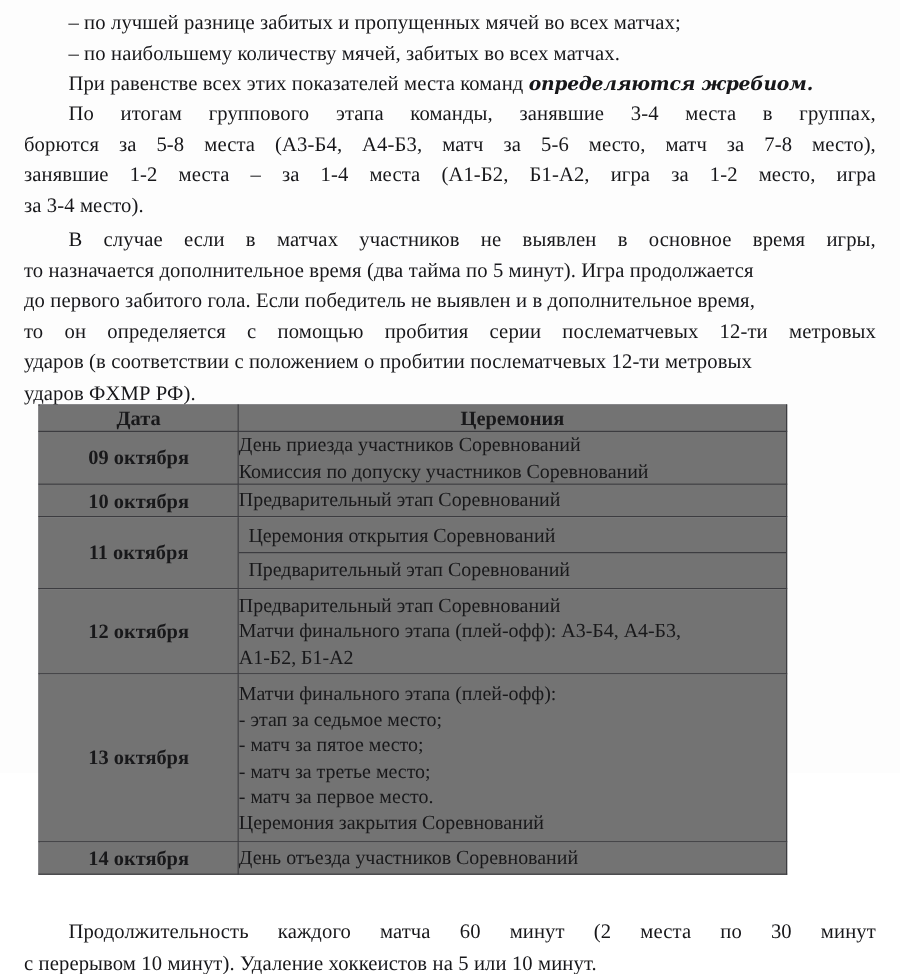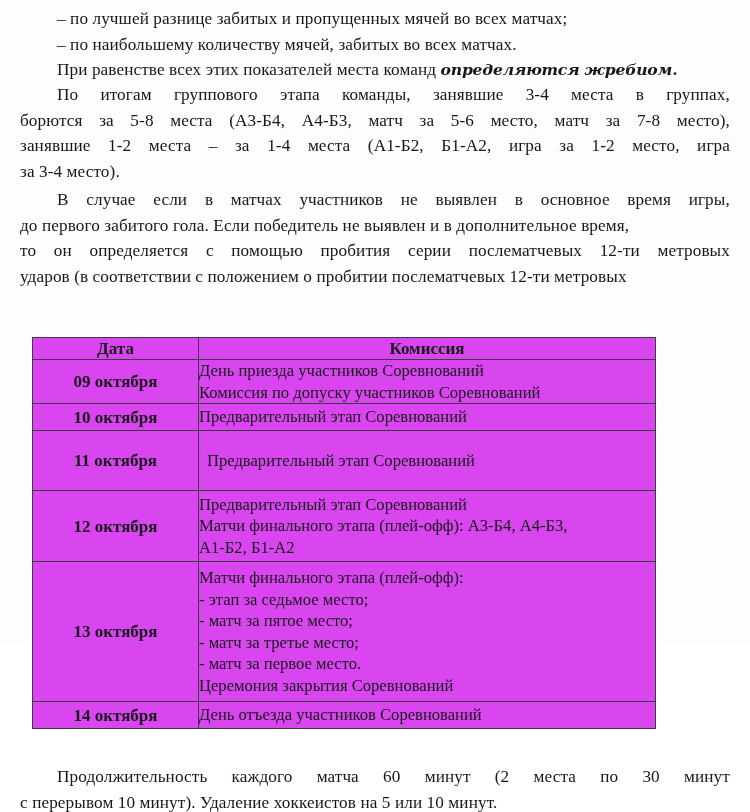--- a/index.html
+++ b/index.html
@@ -65,21 +65,21 @@
     left: 32px;
     top: 337px;
     width: 623px;
     border-collapse: collapse;
     table-layout: fixed;
   }
   .schedule td, .schedule th {
     border: 1px solid #3c3c40;
     padding: 0;
     vertical-align: middle;
-    background: #d946ef;
+    background: #737373;
   }
   .schedule col.c-date { width: 166px; }
   .schedule col.c-prog { width: 457px; }
 
   .th-cell {
     text-align: center;
     font-weight: bold;
     font-size: 17px;
     padding: 3px 0 4px 0;
     line-height: 21px;
@@ -191,45 +191,47 @@
       <span>в</span>
       <span>матчах</span>
       <span>участников</span>
       <span>не</span>
       <span>выявлен</span>
       <span>в</span>
       <span>основное</span>
       <span>время</span>
       <span>игры,</span>
     </span>
+    <span class="ln">то назначается дополнительное время (два тайма по 5 минут). Игра продолжается</span>
     <span class="ln">до первого забитого гола. Если победитель не выявлен и в дополнительное время,</span>
     <span class="ln just">
       <span>то</span>
       <span>он</span>
       <span>определяется</span>
       <span>с</span>
       <span>помощью</span>
       <span>пробития</span>
       <span>серии</span>
       <span>послематчевых</span>
       <span>12-ти</span>
       <span>метровых</span>
     </span>
     <span class="ln">ударов (в соответствии с положением о пробитии послематчевых 12-ти метровых</span>
+    <span class="ln">ударов ФХМР РФ).</span>
   </div>
 
   <table class="schedule">
     <colgroup>
       <col class="c-date">
       <col class="c-prog">
     </colgroup>
     <tbody>
       <tr>
         <td class="th-cell">Дата</td>
-        <td class="th-cell">Комиссия</td>
+        <td class="th-cell">Церемония</td>
       </tr>
 
       <tr class="r09">
         <td class="date-cell">09 октября</td>
         <td class="prog-cell">
           <span class="pline">День приезда участников Соревнований</span>
           <span class="pline">Комиссия по допуску участников Соревнований</span>
         </td>
       </tr>
 
@@ -238,20 +240,23 @@
         <td class="prog-cell">
           <span class="pline">Предварительный этап Соревнований</span>
         </td>
       </tr>
 
       <tr class="r11">
         <td class="date-cell">11 октября</td>
         <td class="subcell">
           <table class="sub-table">
             <tbody>
+              <tr>
+                <td>Церемония открытия Соревнований</td>
+              </tr>
               <tr>
                 <td>Предварительный этап Соревнований</td>
               </tr>
             </tbody>
           </table>
         </td>
       </tr>
 
       <tr class="r12">
         <td class="date-cell">12 октября</td>

